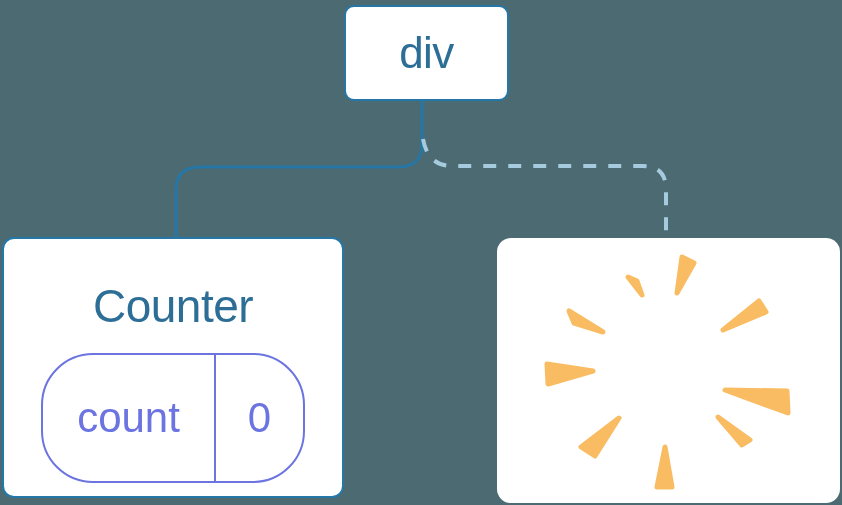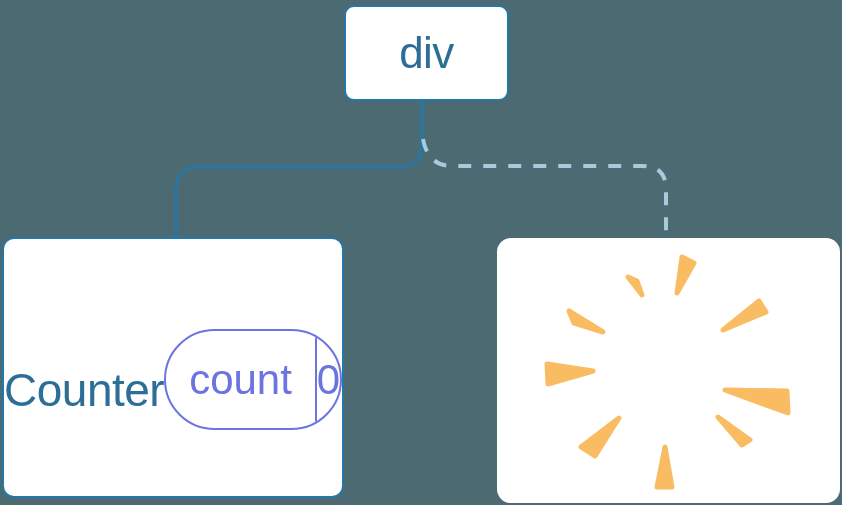--- a/index.html
+++ b/index.html
@@ -41,30 +41,30 @@
     border:2.5px solid var(--line-blue);
     border-radius:10px;
     display:flex;align-items:center;justify-content:center;
     color:var(--text-blue);
     font-size:44px;line-height:1;letter-spacing:-0.5px;
   }
   .node-counter{
     left:2px;top:237px;width:342px;height:261px;
     border:2.5px solid var(--line-blue);
     border-radius:12px;
-    display:flex;align-items:center;
+    display:flex;flex-direction:column;align-items:center;
   }
   .counter-title{
     margin-top:44px;
     color:var(--text-blue);
     font-size:46px;line-height:1;letter-spacing:-0.5px;
   }
   .state-pill{
     margin-top:24px;
-    width:264px;height:101px;
+    width:264px;height:130px;
     border:2px solid var(--pill-purple);
     border-radius:52px;
     display:flex;align-items:stretch;
     color:var(--pill-purple);
     font-size:42px;
     overflow:hidden;
   }
   .pill-key{
     width:171px;
     display:flex;align-items:center;justify-content:center;

